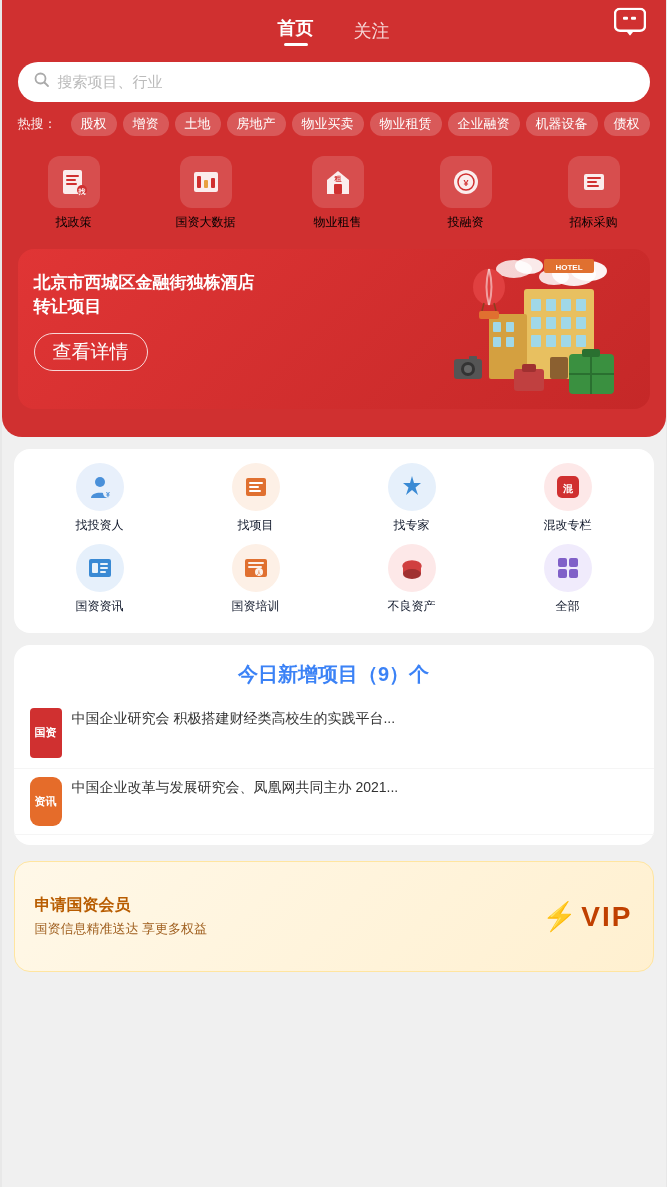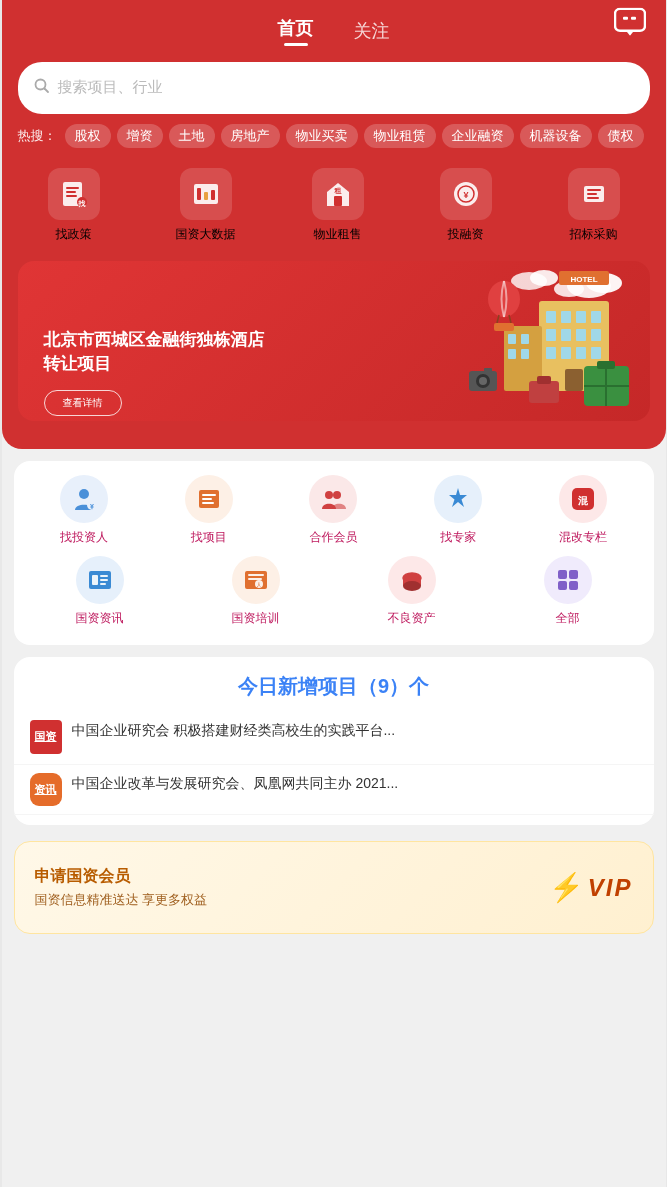--- a/index.html
+++ b/index.html
@@ -57,22 +57,22 @@
       right: 20px;
       top: 50%;
       transform: translateY(-60%);
     }
     
     .search-bar {
       margin: 8px 16px 10px;
       background: #fff;
       border-radius: 24px;
       display: flex;
-      align-items: flex-start;
-      padding: 16px 16px;
+      align-items: flex-end;
+      padding: 10px 16px;
     }
     .search-icon-wrap {
       color: #aaa;
       font-size: 16px;
       margin-right: 8px;
     }
     .search-placeholder {
       color: #bbb;
       font-size: 15px;
     }
@@ -80,21 +80,21 @@
     .hot-search {
       padding: 0 16px 6px;
       display: flex;
       flex-wrap: wrap;
       align-items: center;
       gap: 6px;
     }
     .hot-label {
       color: rgba(255,255,255,0.9);
       font-size: 13px;
-      margin-right: 2px;
+      margin-right: 8px;
     }
     .hot-tag {
       background: rgba(255,255,255,0.2);
       border-radius: 14px;
       padding: 3px 10px;
       color: #fff;
       font-size: 13px;
       cursor: pointer;
     }
     
@@ -132,44 +132,43 @@
     .banner-wrap {
       margin: 14px 16px 0;
       background: linear-gradient(135deg, #e03535 0%, #c52828 100%);
       border-radius: 16px;
       overflow: hidden;
       height: 160px;
       position: relative;
     }
     .banner-text-area {
       position: absolute;
-      left: 26px;
+      left: 16px;
       top: 22px;
-      margin-top: 45px;
     }
     .banner-title {
       color: #fff;
       font-size: 17px;
       font-weight: 700;
       line-height: 1.4;
       max-width: 230px;
     }
     .banner-btn {
       margin-top: 14px;
       border: 1.5px solid rgba(255,255,255,0.8);
       border-radius: 20px;
       padding: 5px 18px;
       color: #fff;
-      font-size: 10px;
+      font-size: 19px;
       display: inline-block;
       cursor: pointer;
     }
     .banner-illustration {
       position: absolute;
-      right: 1px;
+      right: 16px;
       top: 0;
       width: 220px;
       height: 160px;
     }
     .bdot {
       width: 8px;
       height: 8px;
       border-radius: 50%;
       background: rgba(180,60,60,0.4);
     }
@@ -201,21 +200,21 @@
       width: 48px;
       height: 48px;
       border-radius: 50%;
       display: flex;
       align-items: center;
       justify-content: center;
       font-size: 22px;
     }
     .cat-label {
       font-size: 12px;
-      color: #be185d;
+      color: #0f172a;
       text-align: center;
     }
     
     .news-section {
       background: #fff;
       border-radius: 16px;
       margin: 0 12px 12px;
       padding: 10px 0 10px;
     }
     .today-new {
@@ -231,41 +230,40 @@
       padding: 8px 16px;
       border-bottom: 1px solid #f5f5f5;
       gap: 10px;
     }
     .news-badge {
       background: #d03030;
       border-radius: 4px;
       color: #fff;
       font-size: 11px;
       font-weight: 700;
-      padding: 8px 5px;
+      padding: 16px 5px;
       white-space: nowrap;
       line-height: 1.6;
-      text-decoration: underline;
     }
     .news-badge.orange {
       background: #e56c2a;
       border-radius: 9px;
     }
     .news-text {
       font-size: 14px;
       color: #333;
       flex: 1;
       line-height: 1.5;
     }
     
     .vip-banner {
       background: linear-gradient(135deg, #fff8e8, #fff0d0);
       border-radius: 16px;
       margin: 16px 12px 16px;
-      padding: 24px 20px;
+      padding: 33px 20px;
       display: flex;
       align-items: center;
       justify-content: space-between;
       border: 1px solid #ffe5a0;
     }
     .vip-left h3 {
       color: #b85c00;
       font-size: 16px;
       font-weight: 700;
       margin-bottom: 4px;
@@ -278,24 +276,23 @@
       display: flex;
       align-items: center;
       gap: 4px;
     }
     .vip-lightning {
       color: #e06000;
       font-size: 28px;
     }
     .vip-text {
       color: #c04000;
-      font-size: 24px;
+      font-size: 28px;
       font-weight: 900;
       letter-spacing: 2px;
-      font-style: italic;
     }
     
     .banner-dots-wrap {
       text-align: center;
       padding: 6px 0 2px;
     }
   </style>
 </head>
 <body>
 
@@ -498,31 +495,20 @@
           <svg width="28" height="28" viewBox="0 0 28 28" fill="none">
             <rect x="4" y="5" width="20" height="18" rx="2" fill="#e07030"></rect>
             <rect x="7" y="9" width="14" height="2" rx="1" fill="white"></rect>
             <rect x="7" y="13" width="10" height="2" rx="1" fill="white"></rect>
             <rect x="7" y="17" width="12" height="2" rx="1" fill="white"></rect>
           </svg>
         </div>
         <span class="cat-label">找项目</span>
       </div>
       <div class="cat-item">
-        <div class="cat-icon" style="background:#fbe8e8;">
-          <svg width="28" height="28" viewBox="0 0 28 28" fill="none">
-            <circle cx="10" cy="10" r="4" fill="#d04040"></circle>
-            <circle cx="18" cy="10" r="4" fill="#d04040"></circle>
-            <path d="M3 24 C3 17 17 17 17 24" fill="#d04040"></path>
-            <path d="M13 24 C13 17 27 17 27 24" fill="#d04040" opacity="0.6"></path>
-          </svg>
-        </div>
-        <span class="cat-label">合作会员</span>
-      </div>
-      <div class="cat-item">
         <div class="cat-icon" style="background:#e6f0fb;">
           <svg width="28" height="28" viewBox="0 0 28 28" fill="none">
             <polygon points="14,3 16,10 23,10 17.5,14.5 20,22 14,17 8,22 10.5,14.5 5,10 12,10" fill="#3a8ad4"></polygon>
           </svg>
         </div>
         <span class="cat-label">找专家</span>
       </div>
       <div class="cat-item">
         <div class="cat-icon" style="background:#fde8e8;">
           <svg width="28" height="28" viewBox="0 0 28 28" fill="none">

